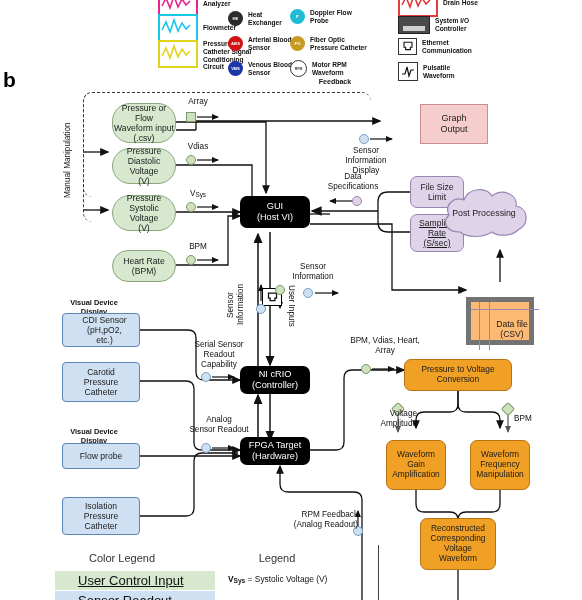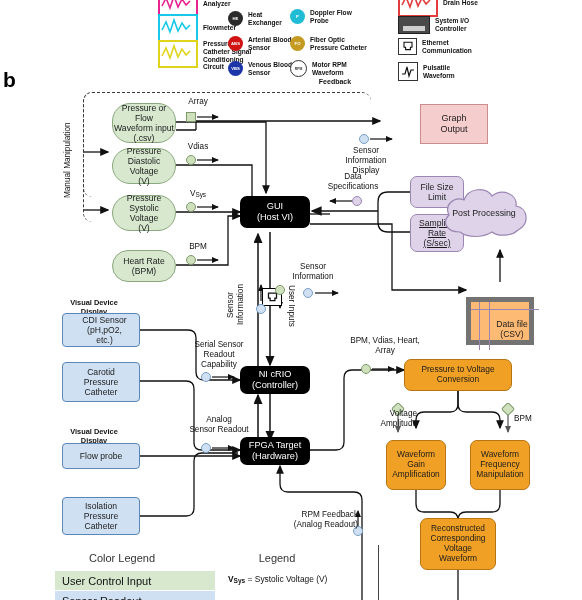--- a/index.html
+++ b/index.html
@@ -49,22 +49,22 @@
   .dot.p{background:#ded3e8;border:1px solid #9b86b3;}
   .sqdot{position:absolute;box-sizing:border-box;background:#cfe0bd;border:1px solid #7e9a6b;}
 
   .dashbox{position:absolute;border:1.4px dashed #3a3a3a;box-sizing:border-box;
            border-radius:9px;background:transparent;}
 
   svg.wires{position:absolute;left:0;top:0;width:582px;height:600px;overflow:visible;}
 
   
   .blg-title{position:absolute;font-size:11px;font-weight:normal;color:#333;text-align:center;}
-  .blg-row{position:absolute;display:flex;align-items:center;font-size:11px;
-           padding-left:7px;box-sizing:border-box;color:#111;}
+  .blg-row{position:absolute;display:flex;align-items:center;font-size:13px;
+           padding-left:23px;box-sizing:border-box;color:#111;text-decoration:underline;}
   .lgd-entry{position:absolute;font-size:8.4px;color:#111;}
   .lgd-entry b{font-weight:bold;}
   .sub{font-size:0.78em;vertical-align:-0.12em;}
   .divider{position:absolute;background:#444;}
   .eth-ic{position:absolute;border:1.6px solid #000;background:#fff;
           display:flex;align-items:center;justify-content:center;}
 </style>
 </head>
 <body>
 

